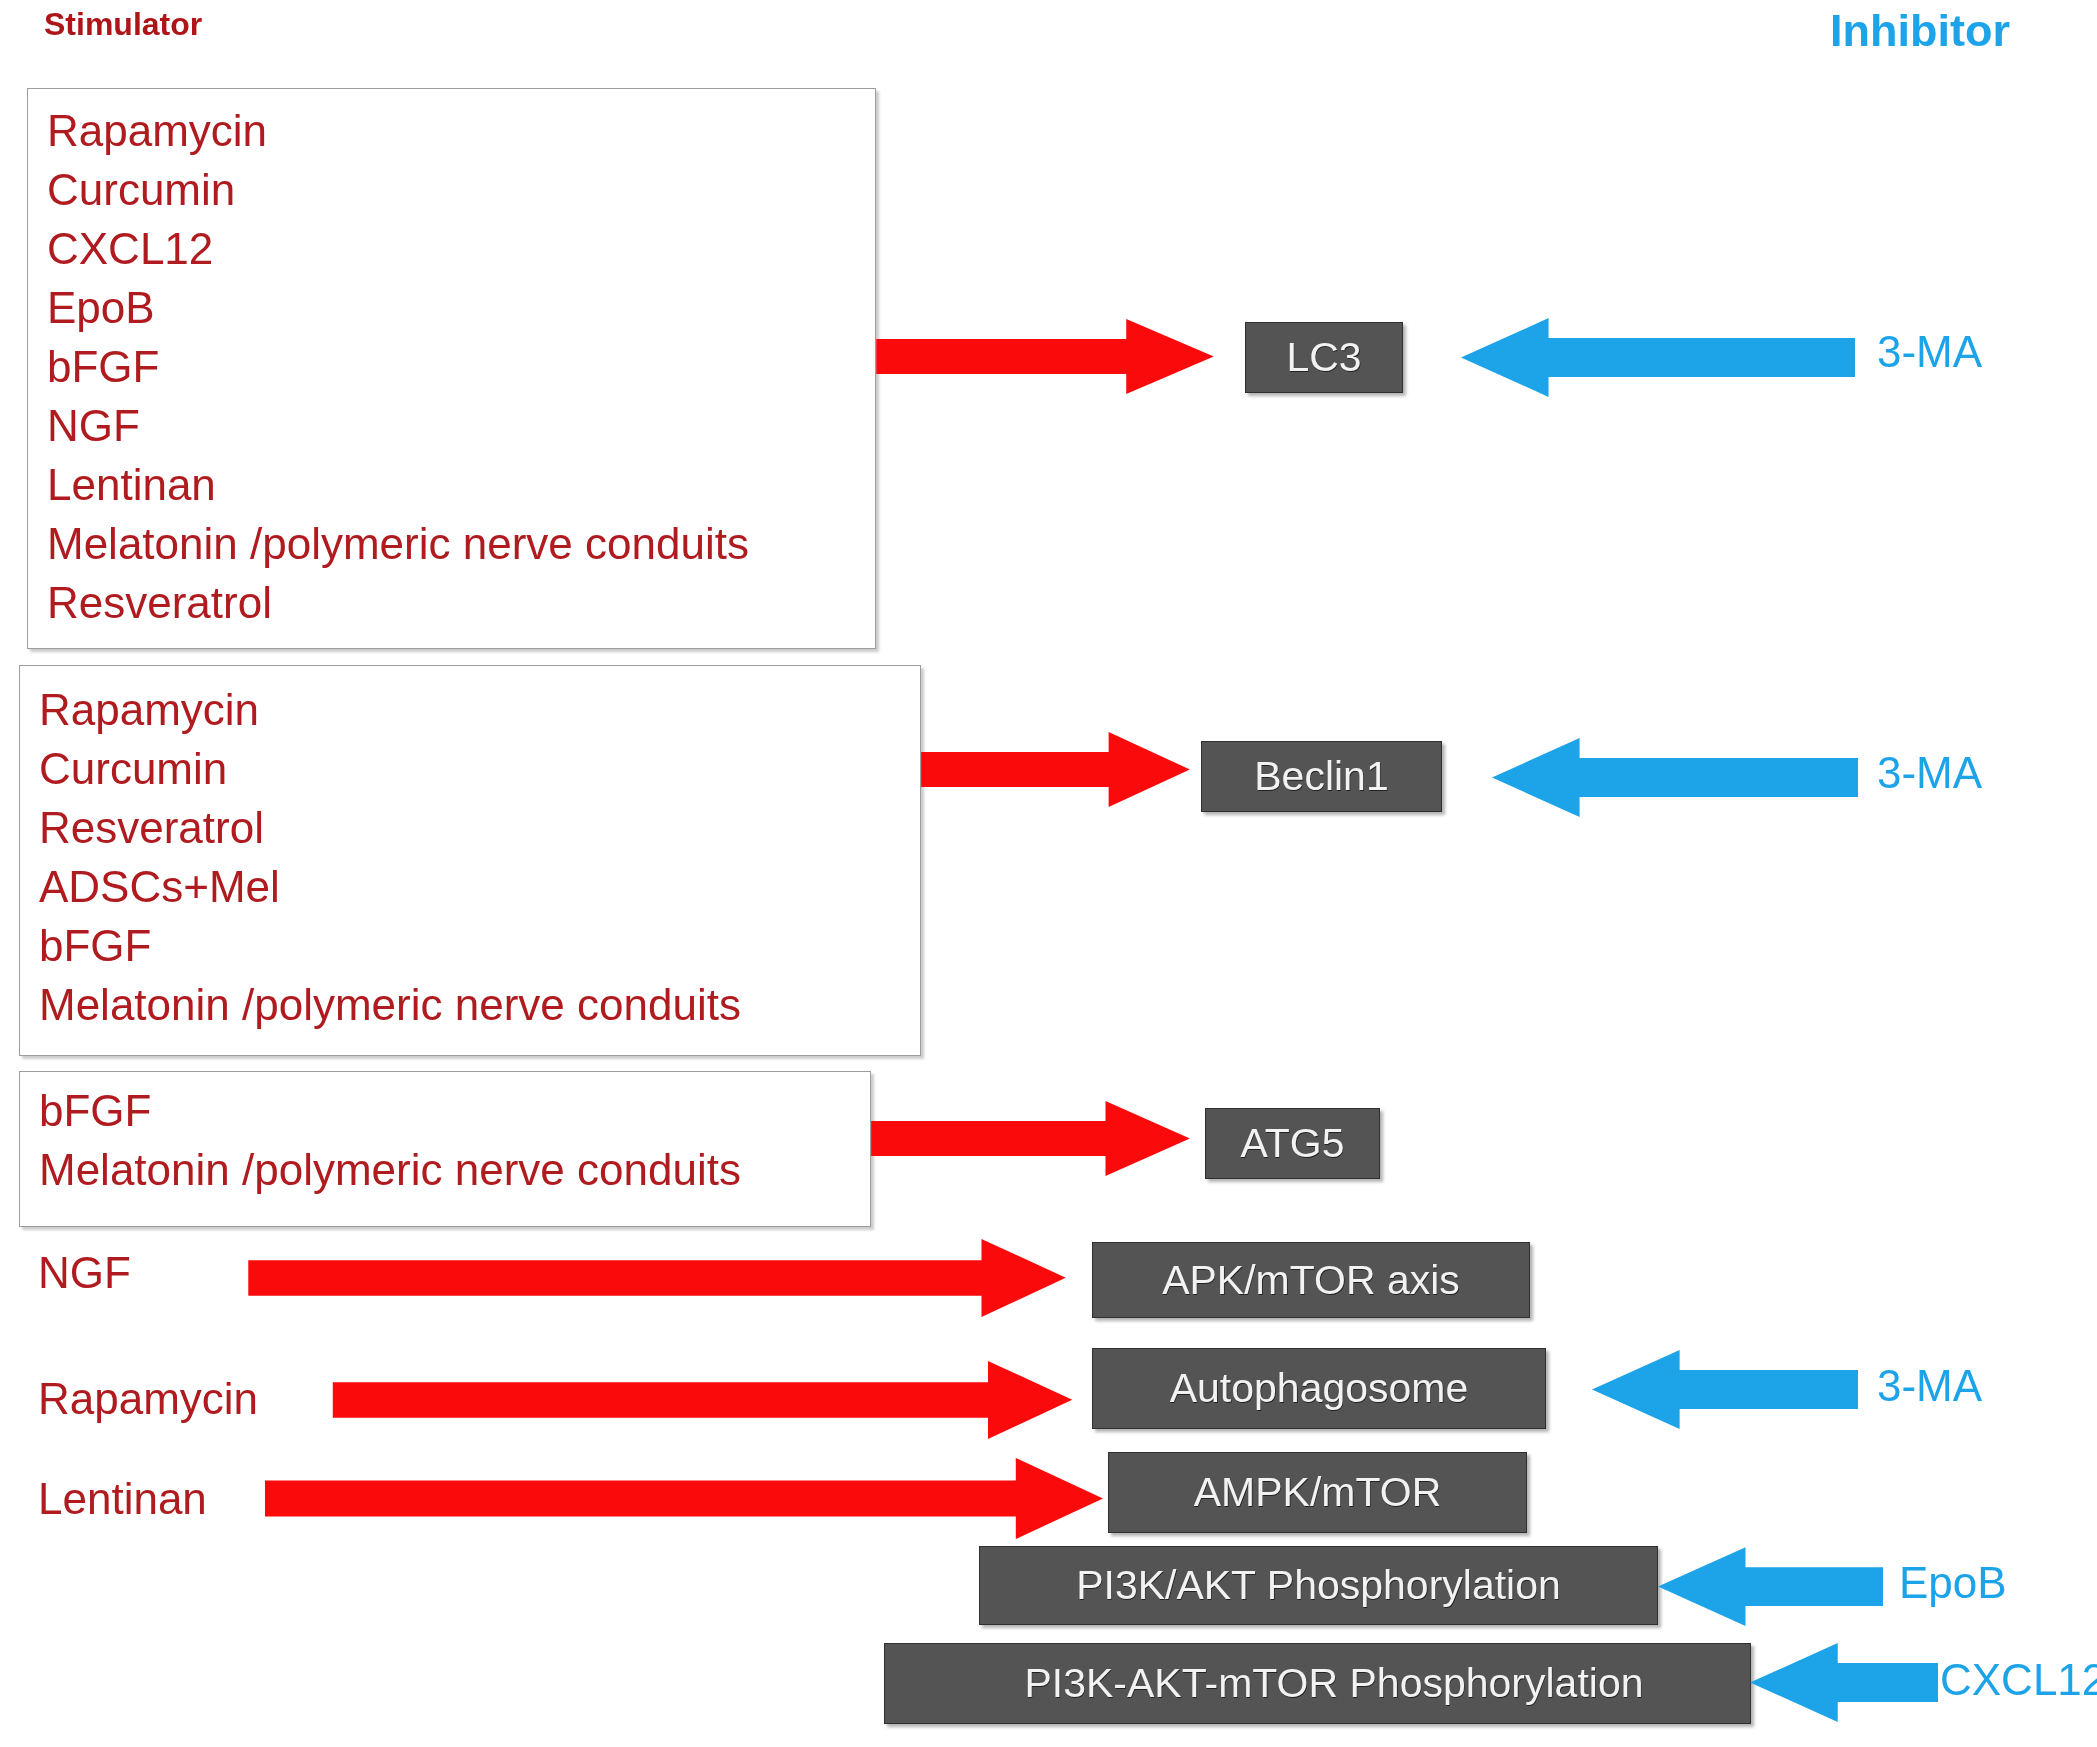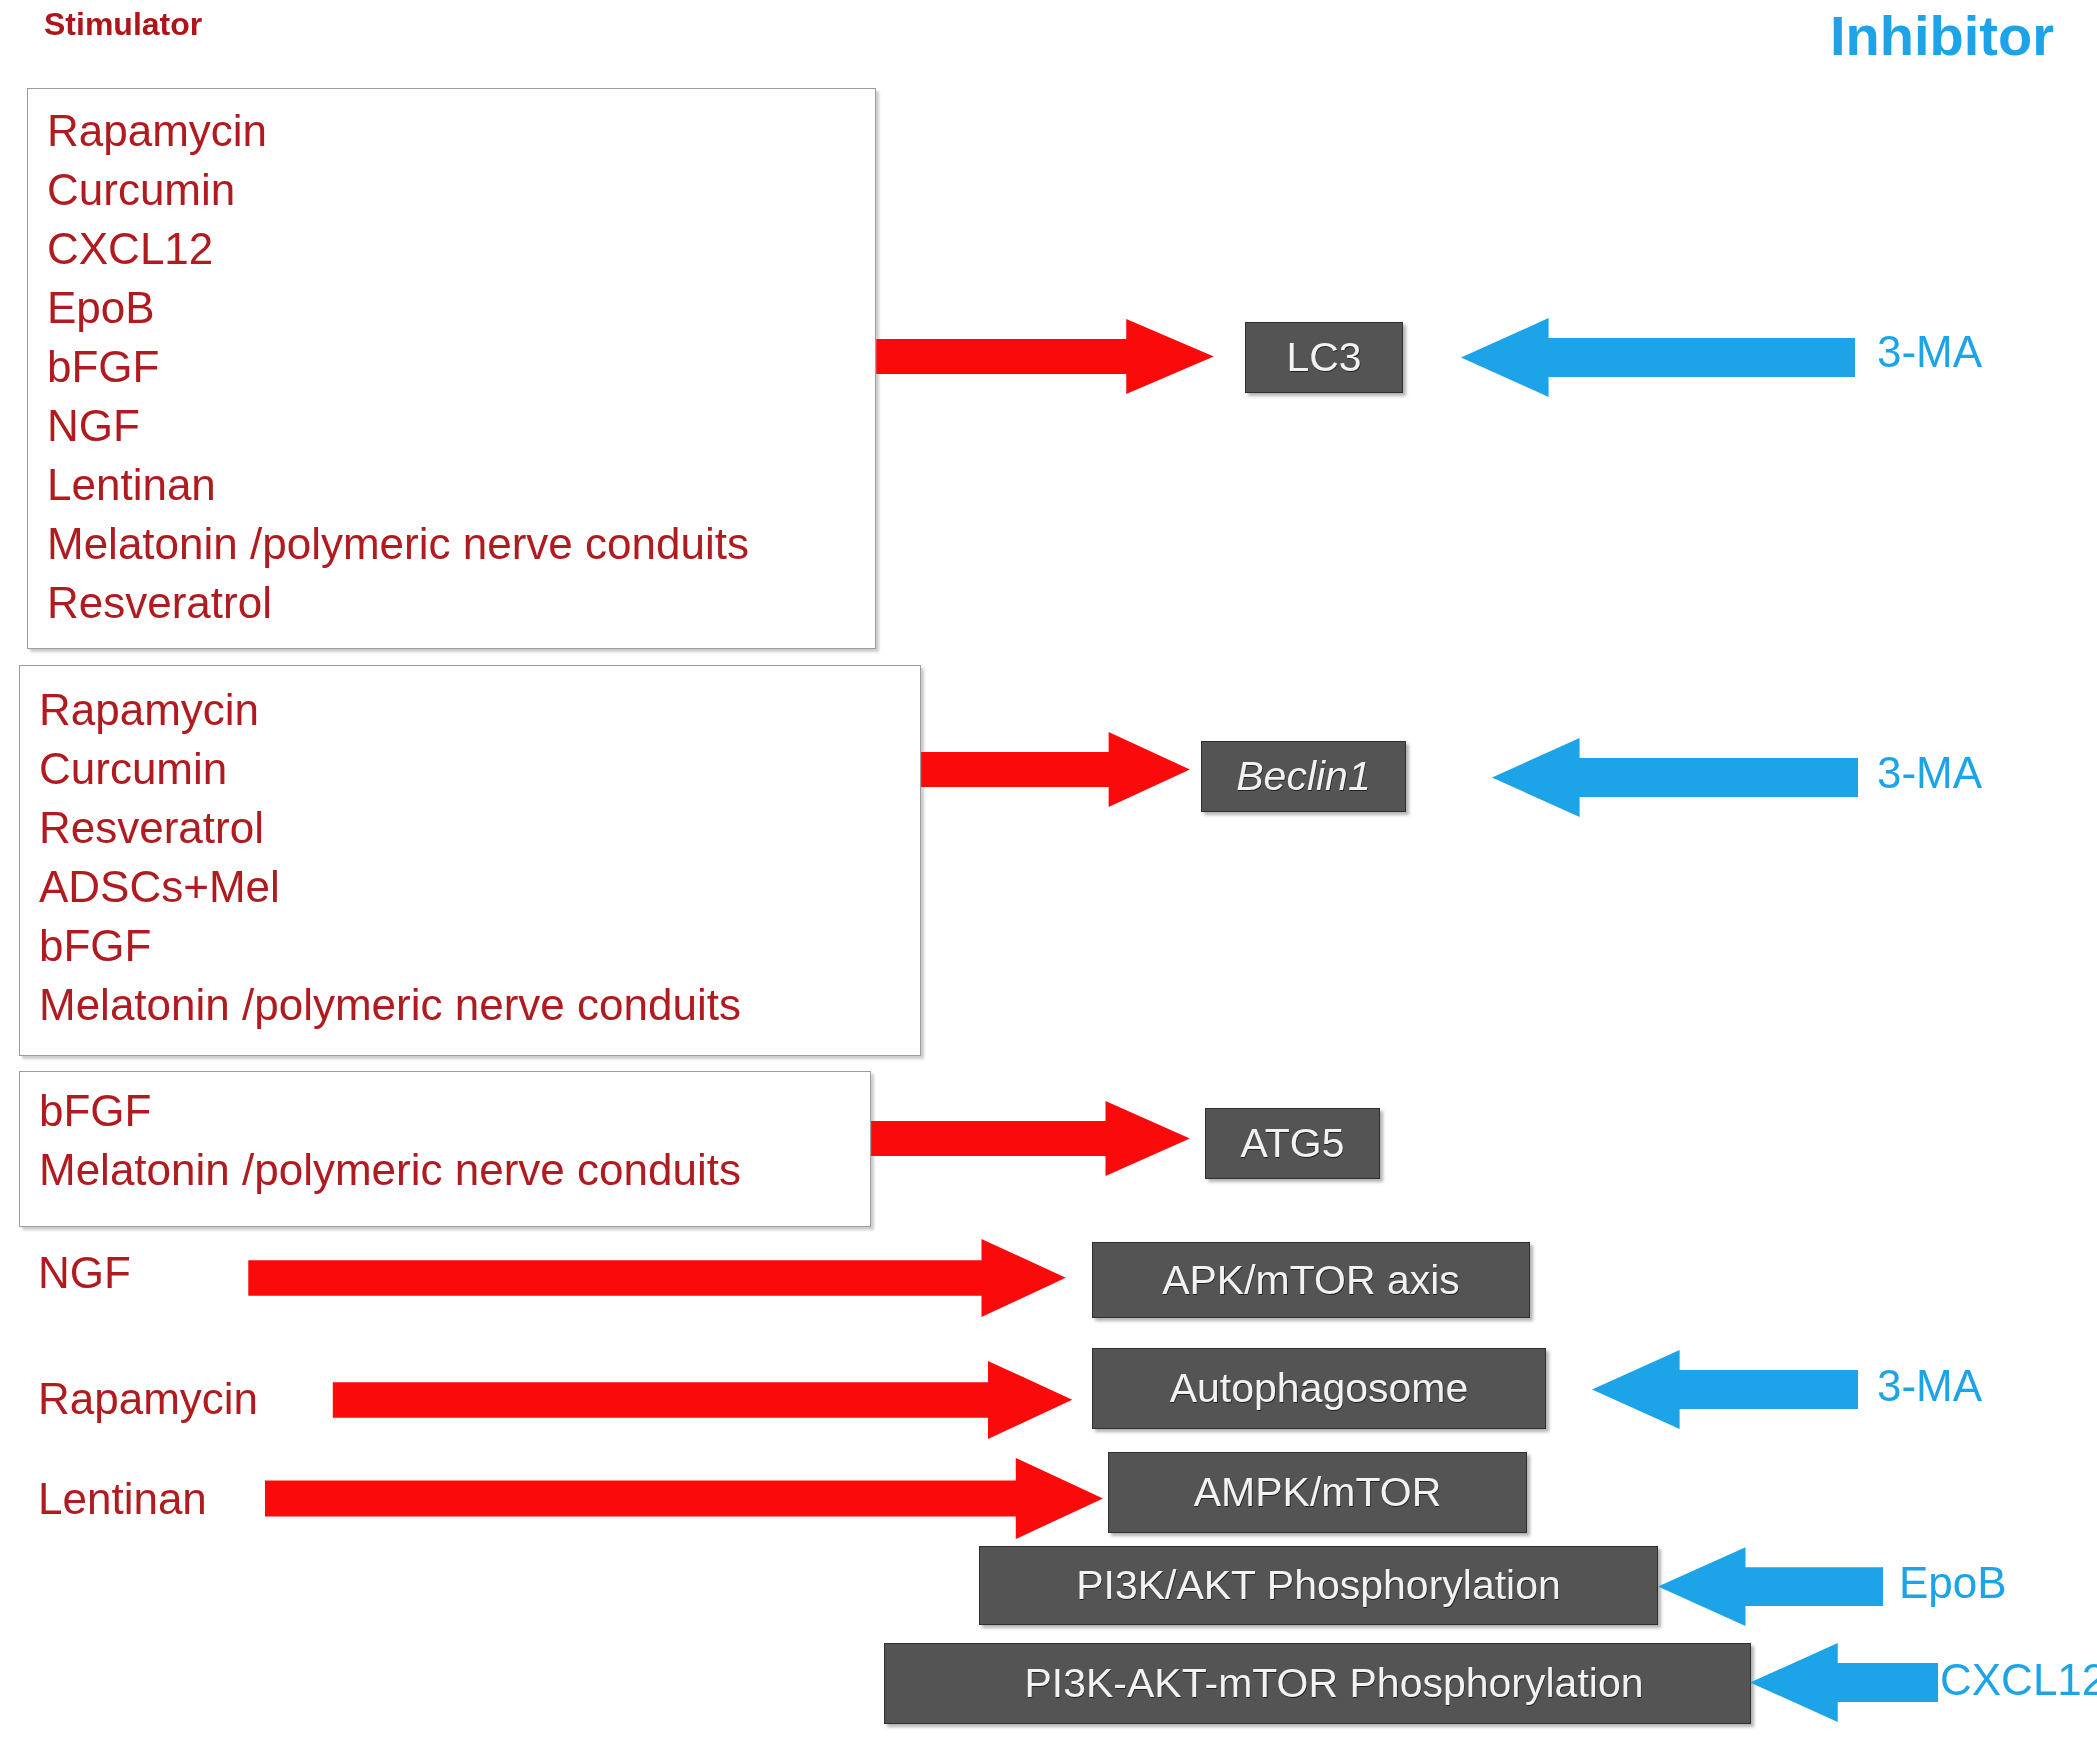--- a/index.html
+++ b/index.html
@@ -27,21 +27,21 @@
   }
   #stimulator-title {
     left: 44px;
     top: 7.5px;
     font-size: 32px;
     color: #AD1519;
   }
   #inhibitor-title {
     left: 1830px;
     top: 7.5px;
-    font-size: 56px;
+    font-size: 45px;
     color: #1CA3E8;
   }
 
   
   .group-box {
     position: absolute;
     background: #ffffff;
     border: 1.9px solid #9d9d9d;
     box-shadow: 2.5px 2.5px 2.5px rgba(0,0,0,0.20);
     box-sizing: border-box;
@@ -165,21 +165,21 @@
   </svg>
 
   <svg class="arrow-svg" style="left:263px; top:1458px;" width="842" height="81" viewBox="0 0 1345 130">
     <polygon points="0,36 1205,36 1205,0 1345,65 1205,130 1205,94 0,94" fill="#FA0A0A"></polygon>
   </svg>
 
   <div class="target-box" style="left:1245px; top:322px; width:158px; height:71px;">
     <span class="target-label">LC3</span>
   </div>
 
-  <div class="target-box" style="left:1201px; top:741px; width:205px; height:71px;font-style:italic;">
+  <div class="target-box" style="left:1201px; top:741px; width:241px; height:71px;">
     <span class="target-label">Beclin1</span>
   </div>
 
   <div class="target-box" style="left:1205px; top:1108px; width:175px; height:71px;justify-content:center;">
     <span class="target-label">ATG5</span>
   </div>
 
   <div class="target-box" style="left:1092px; top:1242px; width:438px; height:76px;">
     <span class="target-label">APK/mTOR axis</span>
   </div>

